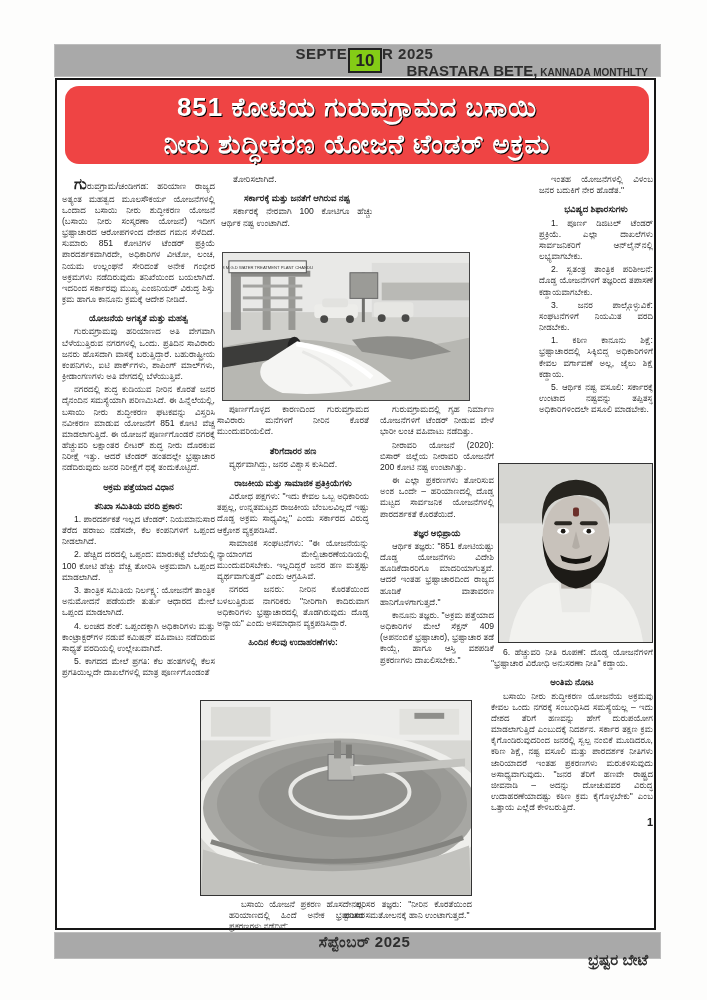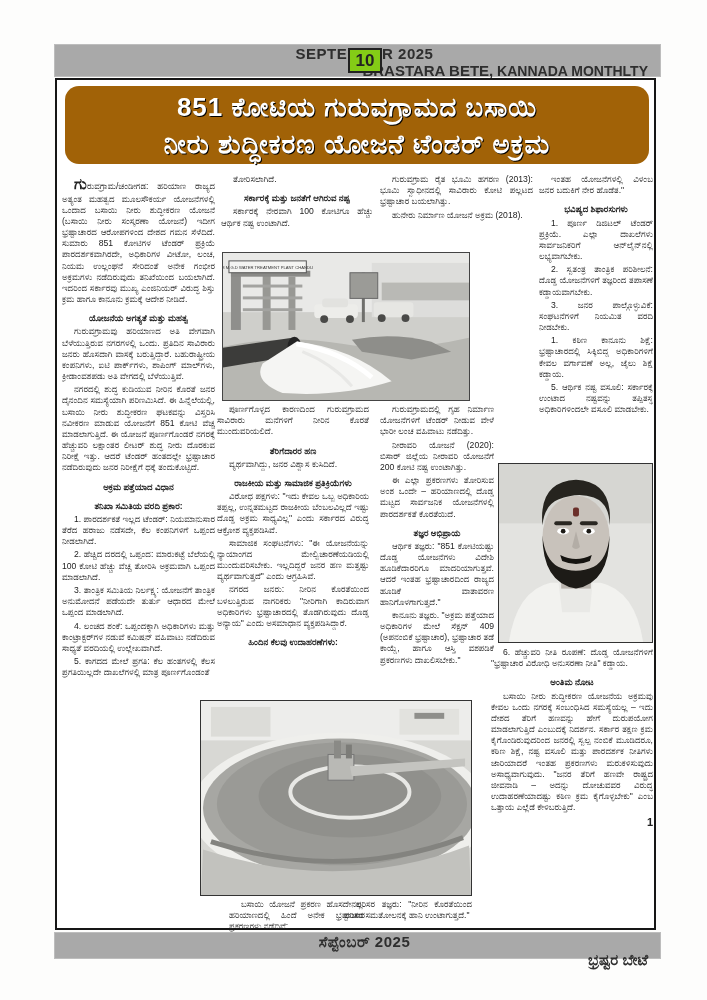--- a/index.html
+++ b/index.html
@@ -5,28 +5,28 @@
   * { margin:0; padding:0; box-sizing:border-box; }
   html,body { width:707px; height:1000px; background:#ffffff; font-family:"Liberation Sans", sans-serif; }
   #page { position:relative; width:707px; height:1000px; background:#fdfdfc; overflow:hidden; color:#1a1a1a; }
 
   
   .bar { position:absolute; left:55px; width:605px; background:#a9a9a9; display:flex; align-items:center; box-shadow:0 0 0 1px #bdbdbd;flex-direction:column; }
   #topbar { top:45px; height:31px; }
   #botbar { top:933px; height:25px; }
   .bar .lefttxt { font-weight:bold; font-size:15px; color:#2e2e2e; letter-spacing:.5px; padding-left:14px; }
   .bar .righttxt { margin-left:auto; padding-right:12px; font-weight:bold; color:#2e2e2e; font-size:15px; white-space:nowrap; }
-  .bar .righttxt .small { font-size:14px; }
+  .bar .righttxt .small { font-size:10px; }
   #pagenumbox { position:absolute; left:293px; top:3px; width:34px; height:25px; background:#84cc16; border:2px solid #222; text-align:center; font-size:17px; font-weight:bold; color:#222; line-height:21px; }
   #botbar .lefttxt, #botbar .righttxt { font-size:15px; }
 
   
   #frame { position:absolute; left:55px; top:78px; width:601px; height:852px; border:2px solid #161616; background:#ffffff; }
 
-  #headline { position:absolute; left:8px; top:6px; width:584px; height:78px; background:#a16207; border-radius:14px; color:#fff; text-align:center; font-weight:bold; font-size:26px; line-height:37px; padding-top:3px; letter-spacing:1px; text-shadow:1px 1px 0 #000; }
+  #headline { position:absolute; left:8px; top:6px; width:584px; height:78px; background:#ef4444; border-radius:14px; color:#fff; text-align:center; font-weight:bold; font-size:26px; line-height:37px; padding-top:3px; letter-spacing:1px; text-shadow:1px 1px 0 #000; }
 
   .txtcol { position:absolute; overflow:hidden; font-size:8.6px; line-height:1.3; text-align:justify; color:#222; }
   .txtcol p { margin-bottom:2px; text-indent:12px; }
   .txtcol p.heading { text-align:center; font-weight:bold; text-indent:0; margin-top:8px; }
   .txtcol p.lead::first-letter { font-size:15px; font-weight:bold; }
   .txtcol p.endmark { text-align:right; font-weight:bold; font-size:11px; text-indent:0; }
 
   #col1   { left:5px;   top:94px;  width:153px; height:748px; }
   #col2t  { left:164px; top:94px;  width:152px; height:76px; }
   #col2m  { left:160px; top:324px; width:152px; height:294px; }
@@ -57,21 +57,21 @@
   <div id="frame">
 
     <div id="headline">
       <div>851 ಕೋಟಿಯ ಗುರುವಗ್ರಾಮದ ಬಸಾಯಿ</div>
       <div>ನೀರು ಶುದ್ಧೀಕರಣ ಯೋಜನೆ ಟೆಂಡರ್ ಅಕ್ರಮ</div>
     </div>
 
     <div class="txtcol" id="col1">
         <p class="lead">ಗುರುವಗ್ರಾಮ/ಚಂಡೀಗಡ: ಹರಿಯಾಣ ರಾಜ್ಯದ ಅತ್ಯಂತ ಮಹತ್ವದ ಮೂಲಸೌಕರ್ಯ ಯೋಜನೆಗಳಲ್ಲಿ ಒಂದಾದ ಬಸಾಯಿ ನೀರು ಶುದ್ಧೀಕರಣ ಯೋಜನೆ (ಬಸಾಯಿ ನೀರು ಸಂಸ್ಕರಣಾ ಯೋಜನೆ) ಇದೀಗ ಭ್ರಷ್ಟಾಚಾರದ ಆರೋಪಗಳಿಂದ ದೇಶದ ಗಮನ ಸೆಳೆದಿದೆ. ಸುಮಾರು 851 ಕೋಟಿಗಳ ಟೆಂಡರ್ ಪ್ರಕ್ರಿಯೆ ಪಾರದರ್ಶಕವಾಗಿರದೇ, ಅಧಿಕಾರಿಗಳ ವೀಟೋ, ಲಂಚ, ನಿಯಮ ಉಲ್ಲಂಘನೆ ಸೇರಿದಂತೆ ಅನೇಕ ಗಂಭೀರ ಅಕ್ರಮಗಳು ನಡೆದಿರುವುದು ತನಿಖೆಯಿಂದ ಬಯಲಾಗಿದೆ. ಇದರಿಂದ ಸರ್ಕಾರವು ಮುಖ್ಯ ಎಂಜಿನಿಯರ್ ವಿರುದ್ಧ ಶಿಸ್ತು ಕ್ರಮ ಹಾಗೂ ಕಾನೂನು ಕ್ರಮಕ್ಕೆ ಆದೇಶ ನೀಡಿದೆ.</p>
         <p class="heading">ಯೋಜನೆಯ ಅಗತ್ಯತೆ ಮತ್ತು ಮಹತ್ವ</p>
-        <p>ಗುರುವಗ್ರಾಮವು ಹರಿಯಾಣದ ಅತಿ ವೇಗವಾಗಿ ಬೆಳೆಯುತ್ತಿರುವ ನಗರಗಳಲ್ಲಿ ಒಂದು. ಪ್ರತಿದಿನ ಸಾವಿರಾರು ಜನರು ಹೊಸದಾಗಿ ವಾಸಕ್ಕೆ ಬರುತ್ತಿದ್ದಾರೆ. ಬಹುರಾಷ್ಟ್ರೀಯ ಕಂಪನಿಗಳು, ಐಟಿ ಪಾರ್ಕ್‌ಗಳು, ಶಾಪಿಂಗ್ ಮಾಲ್‌ಗಳು, ಕ್ರೀಡಾಂವಶಪಡು ಅತಿ ವೇಗದಲ್ಲಿ ಬೆಳೆಯುತ್ತಿವೆ.</p>
+        <p>ಗುರುವಗ್ರಾಮವು ಹರಿಯಾಣದ ಅತಿ ವೇಗವಾಗಿ ಬೆಳೆಯುತ್ತಿರುವ ನಗರಗಳಲ್ಲಿ ಒಂದು. ಪ್ರತಿದಿನ ಸಾವಿರಾರು ಜನರು ಹೊಸದಾಗಿ ವಾಸಕ್ಕೆ ಬರುತ್ತಿದ್ದಾರೆ. ಬಹುರಾಷ್ಟ್ರೀಯ ಕಂಪನಿಗಳು, ಐಟಿ ಪಾರ್ಕ್‌ಗಳು, ಶಾಪಿಂಗ್ ಮಾಲ್‌ಗಳು, ಕ್ರೀಡಾಂಗಣಗಳು ಅತಿ ವೇಗದಲ್ಲಿ ಬೆಳೆಯುತ್ತಿವೆ.</p>
         <p>ನಗರದಲ್ಲಿ ಶುದ್ಧ ಕುಡಿಯುವ ನೀರಿನ ಕೊರತೆ ಜನರ ದೈನಂದಿನ ಸಮಸ್ಯೆಯಾಗಿ ಪರಿಣಮಿಸಿದೆ. ಈ ಹಿನ್ನೆಲೆಯಲ್ಲಿ, ಬಸಾಯಿ ನೀರು ಶುದ್ಧೀಕರಣ ಘಟಕವನ್ನು ವಿಸ್ತರಿಸಿ ನವೀಕರಣ ಮಾಡುವ ಯೋಜನೆಗೆ 851 ಕೋಟಿ ವೆಚ್ಚ ಮಾಡಲಾಗುತ್ತಿದೆ. ಈ ಯೋಜನೆ ಪೂರ್ಣಗೊಂಡರೆ ನಗರಕ್ಕೆ ಹೆಚ್ಚುವರಿ ಲಕ್ಷಾಂತರ ಲೀಟರ್ ಶುದ್ಧ ನೀರು ದೊರಕುವ ನಿರೀಕ್ಷೆ ಇತ್ತು. ಆದರೆ ಟೆಂಡರ್ ಹಂತದಲ್ಲೇ ಭ್ರಷ್ಟಾಚಾರ ನಡೆದಿರುವುದು ಜನರ ನಿರೀಕ್ಷೆಗೆ ಧಕ್ಕೆ ತಂದುಕೊಟ್ಟಿದೆ.</p>
         <p class="heading">ಅಕ್ರಮ ಪತ್ತೆಯಾದ ವಿಧಾನ</p>
         <p class="heading">ತನಿಖಾ ಸಮಿತಿಯ ವರದಿ ಪ್ರಕಾರ:</p>
         <p>1. ಪಾರದರ್ಶಕತೆ ಇಲ್ಲದ ಟೆಂಡರ್: ನಿಯಮಾನುಸಾರ ತೆರೆದ ಹರಾಜು ನಡೆಸದೇ, ಕೆಲ ಕಂಪನಿಗಳಿಗೆ ಒಪ್ಪಂದ ನೀಡಲಾಗಿದೆ.</p>
         <p>2. ಹೆಚ್ಚಿದ ದರದಲ್ಲಿ ಒಪ್ಪಂದ: ಮಾರುಕಟ್ಟೆ ಬೆಲೆಯಲ್ಲಿ 100 ಕೋಟಿ ಹೆಚ್ಚು ವೆಚ್ಚ ತೋರಿಸಿ ಅಕ್ರಮವಾಗಿ ಒಪ್ಪಂದ ಮಾಡಲಾಗಿದೆ.</p>
         <p>3. ತಾಂತ್ರಿಕ ಸಮಿತಿಯ ನಿರ್ಲಕ್ಷ್ಯ: ಯೋಜನೆಗೆ ತಾಂತ್ರಿಕ ಅನುಮೋದನೆ ಪಡೆಯದೇ ತುರ್ತು ಆಧಾರದ ಮೇಲೆ ಒಪ್ಪಂದ ಮಾಡಲಾಗಿದೆ.</p>
         <p>4. ಲಂಚದ ಶಂಕೆ: ಒಪ್ಪಂದಕ್ಕಾಗಿ ಅಧಿಕಾರಿಗಳು ಮತ್ತು ಕಾಂಟ್ರಾಕ್ಟರ್‌ಗಳ ನಡುವೆ ಕಮಿಷನ್ ವಹಿವಾಟು ನಡೆದಿರುವ ಸಾಧ್ಯತೆ ವರದಿಯಲ್ಲಿ ಉಲ್ಲೇಖವಾಗಿದೆ.</p>
         <p>5. ಕಾಗದದ ಮೇಲೆ ಪ್ರಗತಿ: ಕೆಲ ಹಂತಗಳಲ್ಲಿ ಕೆಲಸ ಪ್ರಗತಿಯಿಲ್ಲದೇ ದಾಖಲೆಗಳಲ್ಲಿ ಮಾತ್ರ ಪೂರ್ಣಗೊಂಡಂತೆ</p>
       </div>
     <div class="txtcol" id="col2t">
@@ -82,24 +82,20 @@
     <div class="txtcol" id="col2m">
         <p>ಪೂರ್ಣಗೊಳ್ಳದ ಕಾರಣದಿಂದ ಗುರುವಗ್ರಾಮದ ಸಾವಿರಾರು ಮನೆಗಳಿಗೆ ನೀರಿನ ಕೊರತೆ ಮುಂದುವರಿಯಲಿದೆ.</p>
         <p class="heading">ತೆರಿಗೆದಾರರ ಹಣ</p>
         <p>ವ್ಯರ್ಥವಾಗಿದ್ದು, ಜನರ ವಿಶ್ವಾಸ ಕುಸಿದಿದೆ.</p>
         <p class="heading">ರಾಜಕೀಯ ಮತ್ತು ಸಾಮಾಜಿಕ ಪ್ರತಿಕ್ರಿಯೆಗಳು</p>
         <p>ವಿರೋಧ ಪಕ್ಷಗಳು: "ಇದು ಕೇವಲ ಒಬ್ಬ ಅಧಿಕಾರಿಯ ತಪ್ಪಲ್ಲ, ಉನ್ನತಮಟ್ಟದ ರಾಜಕೀಯ ಬೆಂಬಲವಿಲ್ಲದೆ ಇಷ್ಟು ದೊಡ್ಡ ಅಕ್ರಮ ಸಾಧ್ಯವಿಲ್ಲ" ಎಂದು ಸರ್ಕಾರದ ವಿರುದ್ಧ ಆಕ್ರೋಶ ವ್ಯಕ್ತಪಡಿಸಿವೆ.</p>
         <p>ಸಾಮಾಜಿಕ ಸಂಘಟನೆಗಳು: "ಈ ಯೋಜನೆಯನ್ನು ನ್ಯಾಯಾಂಗದ ಮೇಲ್ವಿಚಾರಣೆಯಡಿಯಲ್ಲಿ ಮುಂದುವರಿಸಬೇಕು. ಇಲ್ಲದಿದ್ದರೆ ಜನರ ಹಣ ಮತ್ತಷ್ಟು ವ್ಯರ್ಥವಾಗುತ್ತದೆ" ಎಂದು ಆಗ್ರಹಿಸಿವೆ.</p>
         <p>ನಗರದ ಜನರು: ನೀರಿನ ಕೊರತೆಯಿಂದ ಬಳಲುತ್ತಿರುವ ನಾಗರಿಕರು "ನೀರಿಗಾಗಿ ಕಾದಿರುವಾಗ ಅಧಿಕಾರಿಗಳು ಭ್ರಷ್ಟಾಚಾರದಲ್ಲಿ ತೊಡಗಿರುವುದು ದೊಡ್ಡ ಅನ್ಯಾಯ" ಎಂದು ಅಸಮಾಧಾನ ವ್ಯಕ್ತಪಡಿಸಿದ್ದಾರೆ.</p>
         <p class="heading">ಹಿಂದಿನ ಕೆಲವು ಉದಾಹರಣೆಗಳು:</p>
       </div>
-    <div class="txtcol" id="col3t">
-        <p>ಗುರುವಗ್ರಾಮ ರೈತ ಭೂಮಿ ಹಗರಣ (2013): ಭೂಮಿ ಸ್ವಾಧೀನದಲ್ಲಿ ಸಾವಿರಾರು ಕೋಟಿ ಪಲ್ಲಟದ ಭ್ರಷ್ಟಾಚಾರ ಬಯಲಾಗಿತ್ತು.</p>
-        <p>ಹುನೇರು ನಿರ್ಮಾಣ ಯೋಜನೆ ಅಕ್ರಮ (2018).</p>
-      </div>
     <div class="txtcol" id="col3m">
         <p>ಗುರುವಗ್ರಾಮದಲ್ಲಿ ಗೃಹ ನಿರ್ಮಾಣ ಯೋಜನೆಗಳಿಗೆ ಟೆಂಡರ್ ನೀಡುವ ವೇಳೆ ಭಾರೀ ಲಂಚ ವಹಿವಾಟು ನಡೆದಿತ್ತು.</p>
         <p>ನೀರಾವರಿ ಯೋಜನೆ (2020): ಬಿಸಾರ್ ಜಿಲ್ಲೆಯ ನೀರಾವರಿ ಯೋಜನೆಗೆ 200 ಕೋಟಿ ನಷ್ಟ ಉಂಟಾಗಿತ್ತು.</p>
         <p>ಈ ಎಲ್ಲಾ ಪ್ರಕರಣಗಳು ತೋರಿಸುವ ಅಂಶ ಒಂದೇ – ಹರಿಯಾಣದಲ್ಲಿ ದೊಡ್ಡ ಮಟ್ಟದ ಸಾರ್ವಜನಿಕ ಯೋಜನೆಗಳಲ್ಲಿ ಪಾರದರ್ಶಕತೆ ಕೊರತೆಯಿದೆ.</p>
         <p class="heading">ತಜ್ಞರ ಅಭಿಪ್ರಾಯ</p>
         <p>ಆರ್ಥಿಕ ತಜ್ಞರು: "851 ಕೋಟಿಯಷ್ಟು ದೊಡ್ಡ ಯೋಜನೆಗಳು ವಿದೇಶಿ ಹೂಡಿಕೆದಾರರಿಗೂ ಮಾದರಿಯಾಗುತ್ತವೆ. ಆದರೆ ಇಂತಹ ಭ್ರಷ್ಟಾಚಾರದಿಂದ ರಾಜ್ಯದ ಹೂಡಿಕೆ ವಾತಾವರಣ ಹಾನಿಗೊಳಗಾಗುತ್ತದೆ."</p>
         <p>ಕಾನೂನು ತಜ್ಞರು. "ಅಕ್ರಮ ಪತ್ತೆಯಾದ ಅಧಿಕಾರಿಗಳ ಮೇಲೆ ಸೆಕ್ಷನ್ 409 (ಅಪನಂಬಿಕೆ ಭ್ರಷ್ಟಾಚಾರ), ಭ್ರಷ್ಟಾಚಾರ ತಡೆ ಕಾಯ್ದೆ, ಹಾಗೂ ಆಸ್ತಿ ವಶಪಡಿಕೆ ಪ್ರಕರಣಗಳು ದಾಖಲಿಸಬೇಕು."</p>
       </div>
     <div class="txtcol" id="col4t">
         <p>ಇಂತಹ ಯೋಜನೆಗಳಲ್ಲಿ ವಿಳಂಬ ಜನರ ಬದುಕಿಗೆ ನೇರ ಹೊಡೆತ."</p>

